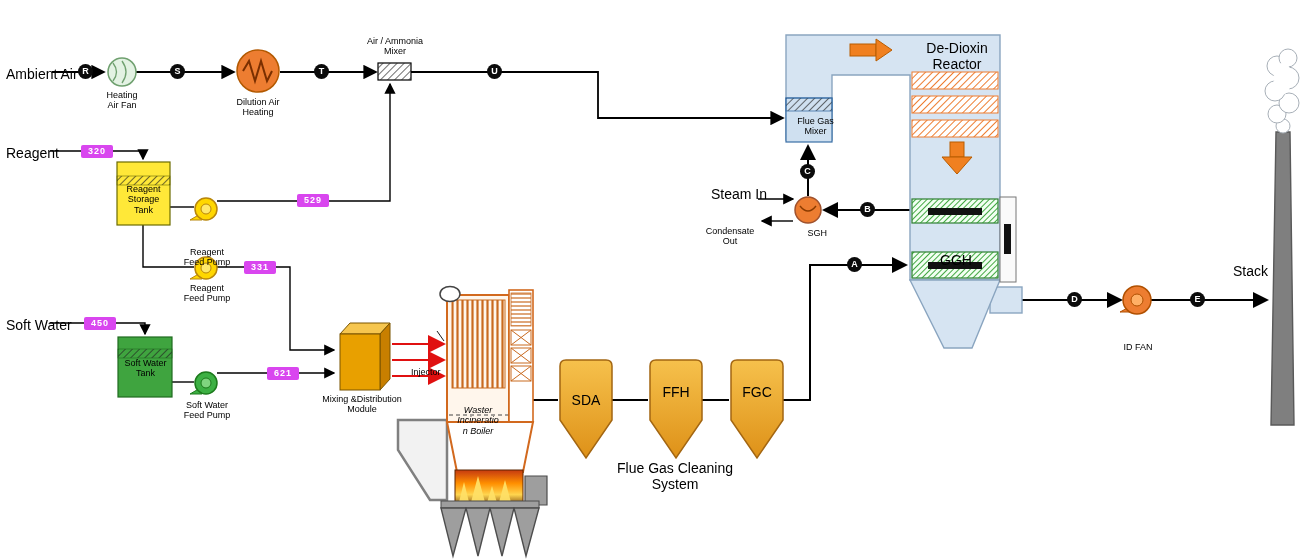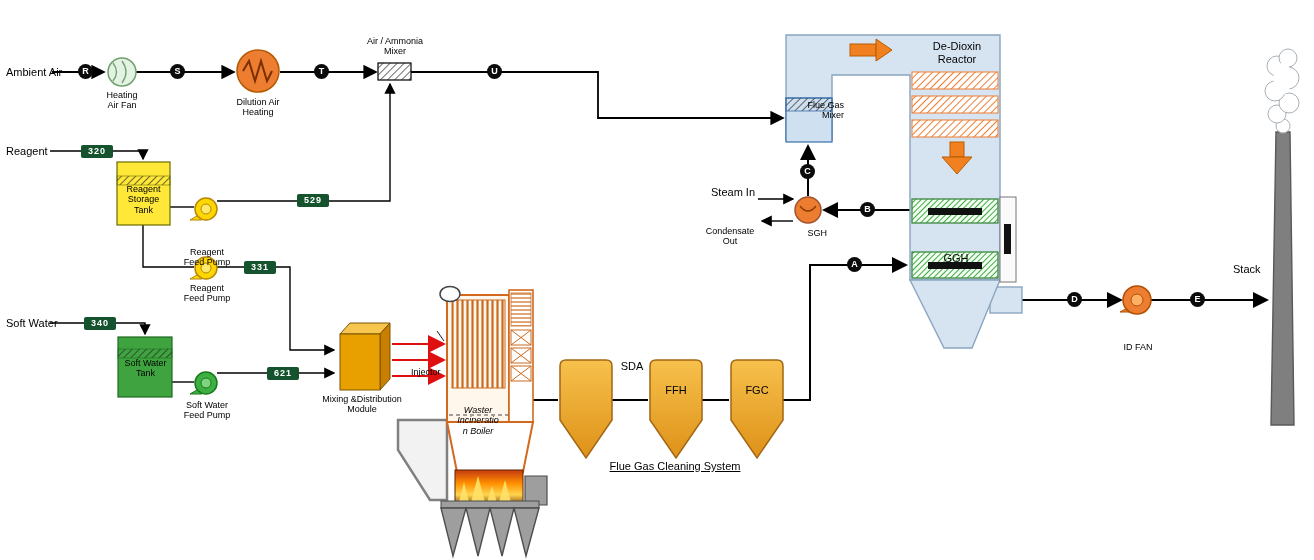--- a/index.html
+++ b/index.html
@@ -1,24 +1,24 @@
 <!DOCTYPE html>
 <html><head>
 <meta charset="utf-8">
 <style>
   html,body{margin:0;padding:0;background:#fff;}
   #stage{position:relative;width:1314px;height:560px;background:#fff;overflow:hidden;
          font-family:"Liberation Sans",sans-serif;color:#000;}
   #stage svg{position:absolute;left:0;top:0;}
-  .lbl{position:absolute;font-size:11px;line-height:1.15;white-space:pre-line;}
+  .lbl{position:absolute;font-size:14px;line-height:1.15;white-space:pre-line;}
   .ctr{text-align:center;}
   .sm{font-size:9px;}
   .node{position:absolute;width:15px;height:15px;border-radius:50%;background:#0b0b0b;color:#fff;
         font-size:9px;font-weight:bold;line-height:15px;text-align:center;}
-  .tag{position:absolute;width:32px;height:13px;background:#14532d;color:#fff;font-size:9px;
+  .tag{position:absolute;width:32px;height:13px;background:#d946ef;color:#fff;font-size:9px;
        font-weight:bold;line-height:13px;text-align:center;letter-spacing:1px;border-radius:2px;}
 </style>
 </head>
 <body>
 
 <div id="stage">
 
 <svg width="1314" height="560" viewBox="0 0 1314 560">
   <defs>
     <pattern id="diag" width="5" height="5" patternUnits="userSpaceOnUse" patternTransform="rotate(45)">
@@ -274,25 +274,25 @@
 <div class="lbl ctr sm" style="left:119px;top:358px;width:53px;">Soft Water
 Tank</div>
 <div class="lbl ctr sm" style="left:178px;top:400px;width:58px;">Soft Water
 Feed Pump</div>
 <div class="lbl ctr sm" style="left:308px;top:394px;width:108px;">Mixing &amp;Distribution
 Module</div>
 <div class="lbl sm" style="left:411px;top:321px;margin-top:46px;">Injector</div>
 <div class="lbl ctr sm" style="left:450px;top:405px;width:56px;font-style:italic;">Waster
 Incineratio
 n Boiler</div>
-<div class="lbl ctr" style="left:560px;top:360px;width:52px;margin-left:46px;">SDA</div>
+<div class="lbl ctr" style="left:560px;top:392px;width:52px;">SDA</div>
 <div class="lbl ctr" style="left:650px;top:384px;width:52px;">FFH</div>
 <div class="lbl ctr" style="left:731px;top:384px;width:52px;">FGC</div>
-<div class="lbl ctr" style="left:605px;top:460px;width:140px;text-decoration:underline;">Flue Gas Cleaning System</div>
-<div class="lbl ctr sm" style="left:787px;top:100px;width:57px;text-align:right;">Flue Gas
+<div class="lbl ctr" style="left:605px;top:460px;width:140px;">Flue Gas Cleaning System</div>
+<div class="lbl ctr sm" style="left:787px;top:116px;width:57px;">Flue Gas
 Mixer</div>
 <div class="lbl ctr" style="left:918px;top:40px;width:78px;">De-Dioxin
 Reactor</div>
 <div class="lbl ctr" style="left:930px;top:230px;width:52px;margin-top:22px;">GGH</div>
 <div class="lbl ctr sm" style="left:789px;top:228px;width:38px;text-align:right;">SGH</div>
 <div class="lbl" style="left:711px;top:186px;">Steam In</div>
 <div class="lbl ctr sm" style="left:700px;top:226px;width:60px;">Condensate
 Out</div>
 <div class="lbl ctr sm" style="left:1112px;top:318px;width:52px;margin-top:24px;">ID FAN</div>
 <div class="lbl" style="left:1233px;top:263px;">Stack</div>
@@ -303,16 +303,16 @@
 <div class="node" style="left:487px;top:64px;">U</div>
 <div class="node" style="left:847px;top:257px;">A</div>
 <div class="node" style="left:860px;top:202px;">B</div>
 <div class="node" style="left:800px;top:164px;">C</div>
 <div class="node" style="left:1067px;top:292px;">D</div>
 <div class="node" style="left:1190px;top:292px;">E</div>
 
 <div class="tag" style="left:81px;top:145px;">320</div>
 <div class="tag" style="left:297px;top:194px;">529</div>
 <div class="tag" style="left:244px;top:261px;">331</div>
-<div class="tag" style="left:84px;top:317px;">340</div>
+<div class="tag" style="left:84px;top:317px;">450</div>
 <div class="tag" style="left:267px;top:367px;">621</div>
 
 </div>
 
 </body></html>

